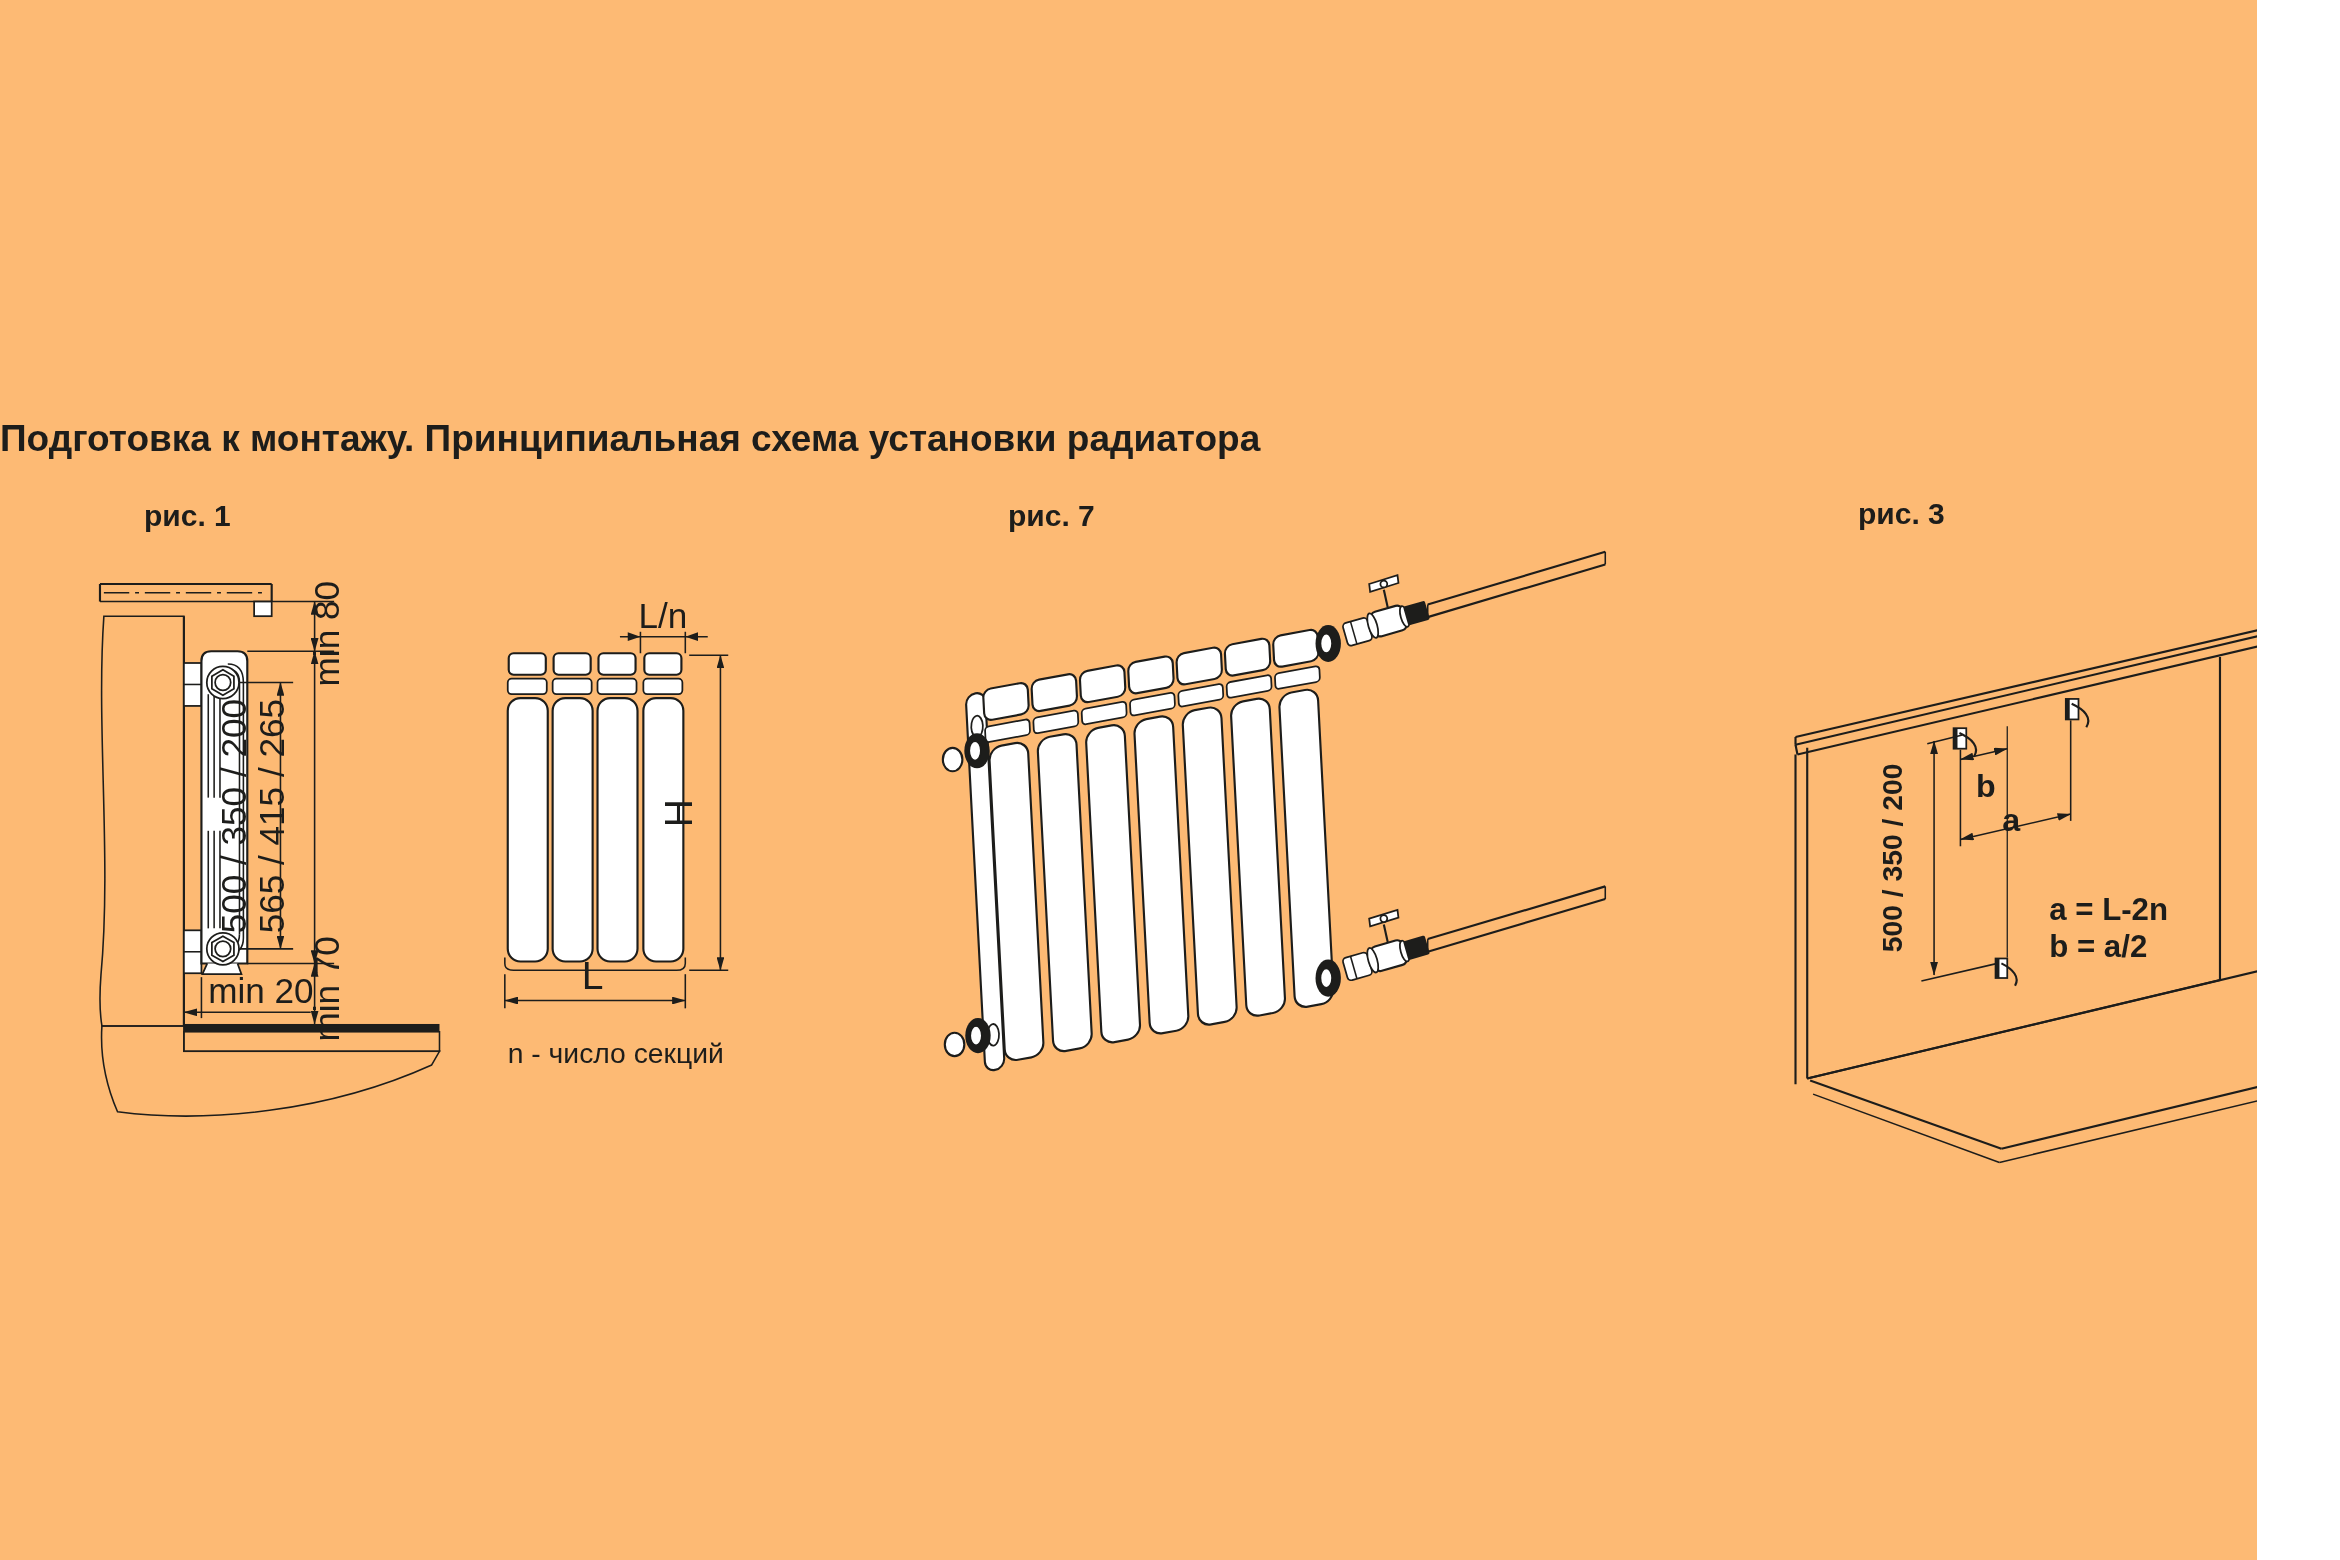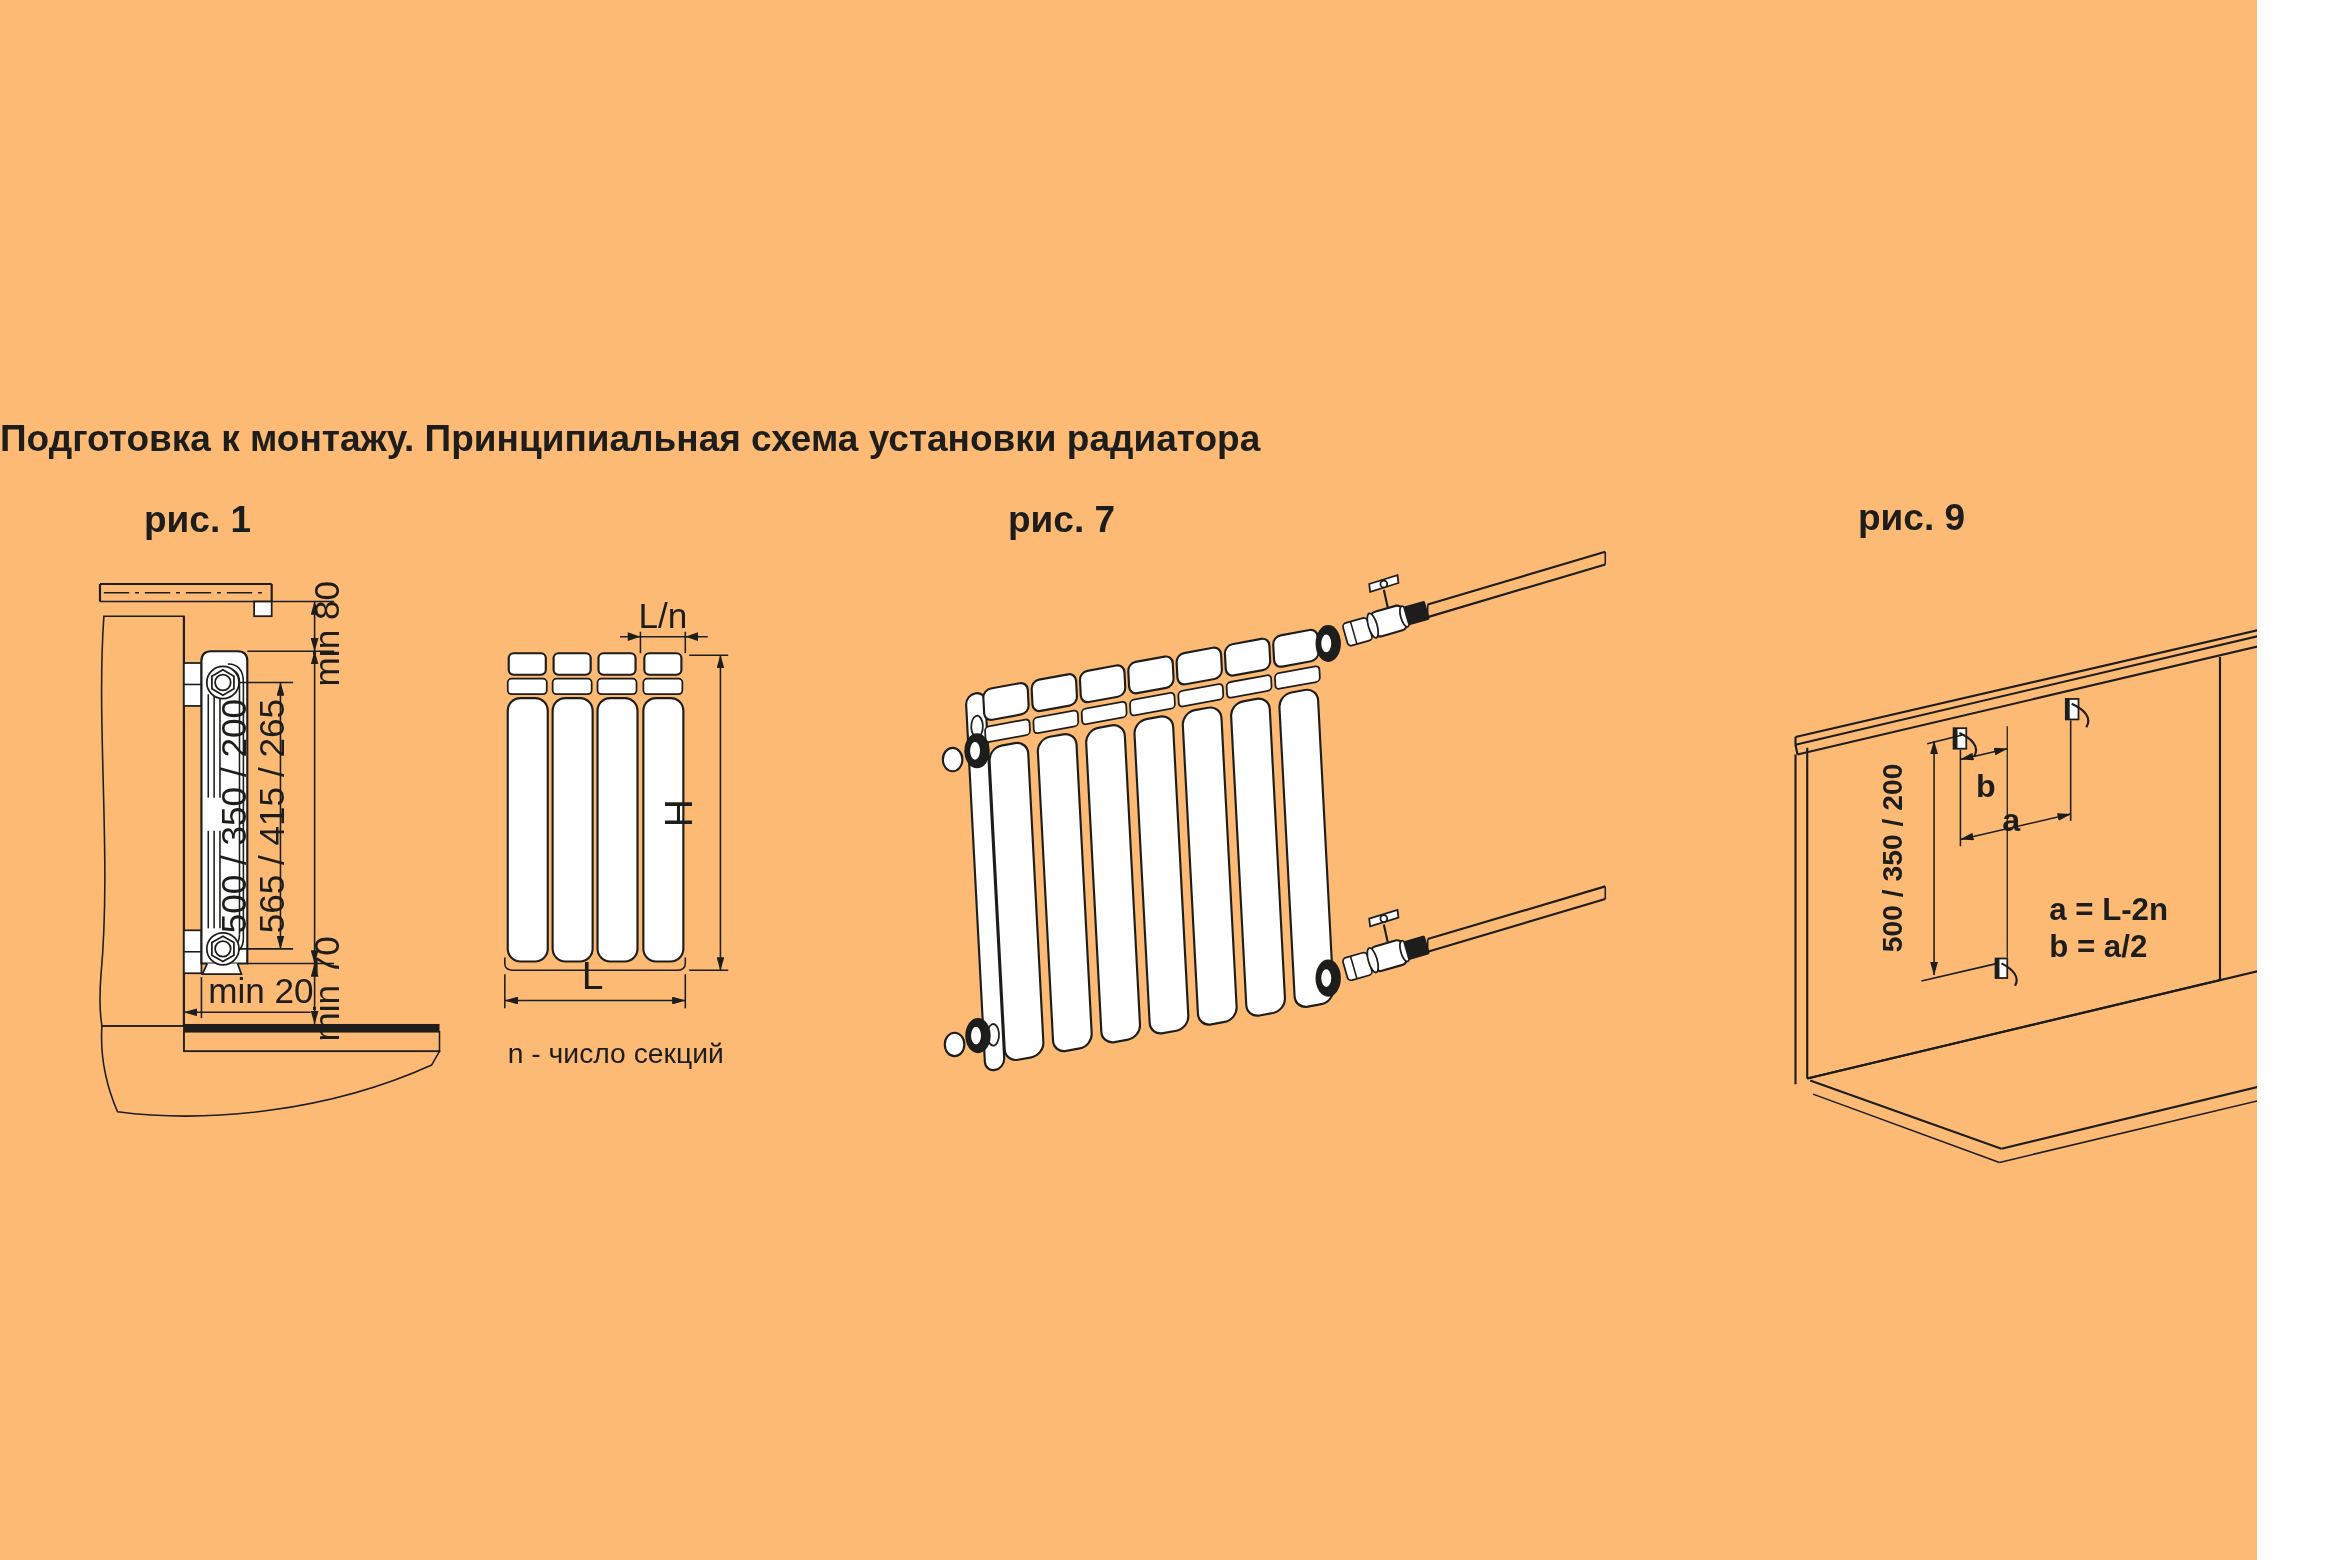--- a/index.html
+++ b/index.html
@@ -1,20 +1,20 @@
 <!DOCTYPE html>
 <html><head>
 <meta charset="utf-8">
 <style>
   html,body{margin:0;padding:0;background:#fff;}
   .page{position:relative;width:2257px;height:1560px;background:#fdba74;overflow:hidden;
         font-family:"Liberation Sans",sans-serif;color:#1d1d1b;}
   .title{position:absolute;left:0px;top:418px;font-size:37px;font-weight:700;
          letter-spacing:0px;white-space:nowrap;}
-  .figlabel{position:absolute;font-size:37px;font-weight:700;white-space:nowrap;}
+  .figlabel{position:absolute;font-size:30px;font-weight:700;white-space:nowrap;}
   svg{position:absolute;overflow:visible;}
   svg text{font-family:"Liberation Sans",sans-serif;fill:#1d1d1b;}
   .s {stroke:#1d1d1b;fill:none;stroke-width:2.2px;}
   .s2{stroke:#1d1d1b;fill:none;stroke-width:1.6px;}
   .s3{stroke:#1d1d1b;fill:none;stroke-width:1.3px;}
   .sw{stroke:#1d1d1b;fill:#ffffff;stroke-width:2.2px;}
   .sw2{stroke:#1d1d1b;fill:#ffffff;stroke-width:1.8px;}
   .dk{fill:#1d1d1b;stroke:none;}
   .dim{stroke:#1d1d1b;fill:none;stroke-width:1.6px;}
   .t36{font-size:36px;}
@@ -25,21 +25,21 @@
   .tb29{font-size:29px;font-weight:700;}
 </style>
 </head>
 <body>
 
 <div class="page">
 
   <div class="title">Подготовка к монтажу. Принципиальная схема установки радиатора</div>
   <div class="figlabel" style="left:144px;top:499px">рис. 1</div>
   <div class="figlabel" style="left:1008px;top:499px">рис. 7</div>
-  <div class="figlabel" style="left:1858px;top:497px">рис. 9</div>
+  <div class="figlabel" style="left:1858px;top:497px">рис. 3</div>
 
   <svg style="left:59px;top:541px" width="400" height="644" viewBox="60 555 410 660">
     <defs>
       <marker id="ar1" viewBox="0 0 14 8" refX="13.5" refY="4" markerWidth="14" markerHeight="8" markerUnits="userSpaceOnUse" orient="auto-start-reverse">
         <path d="M0,0 L14,4 L0,8 Z" fill="#1d1d1b"></path>
       </marker>
       <pattern id="hWall" width="26" height="26" patternUnits="userSpaceOnUse" patternTransform="rotate(45)">
         <line x1="13" y1="0" x2="13" y2="26" stroke="#1d1d1b" stroke-width="1.4"></line>
       </pattern>
       <pattern id="hFine" width="9" height="9" patternUnits="userSpaceOnUse" patternTransform="rotate(45)">

